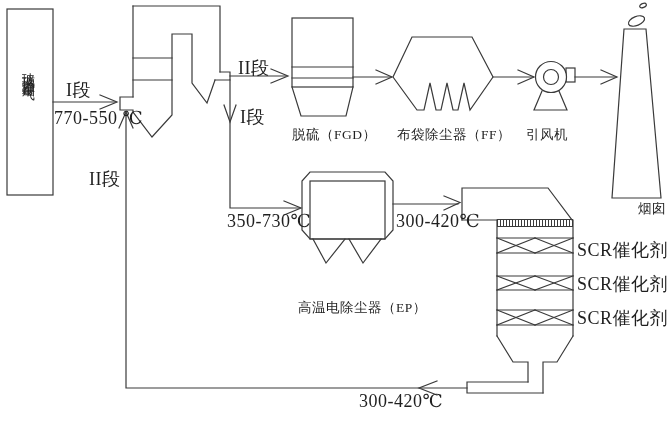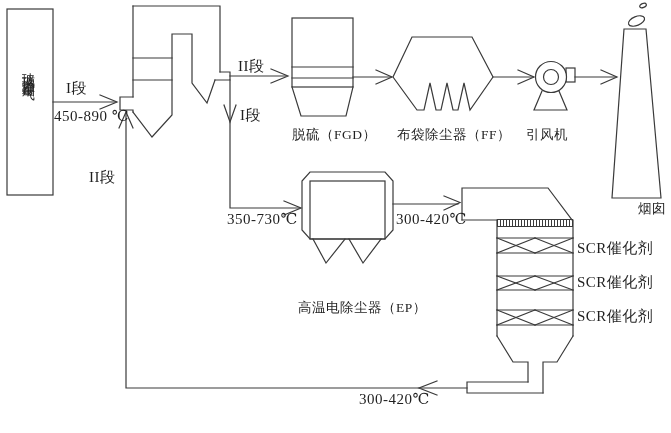--- a/index.html
+++ b/index.html
@@ -2,21 +2,21 @@
 <html><head>
 <meta charset="utf-8">
 <style>
   html,body{margin:0;padding:0;background:#e8e8e8;}
   #stage{
     position:relative;width:671px;height:433px;background:#ffffff;
     font-family:"Liberation Serif","DejaVu Serif",serif;overflow:hidden;
   }
   #lines{position:absolute;left:0;top:0;width:671px;height:433px;}
   .lbl{
-    position:absolute;font-size:15px;line-height:1.15;color:#1f1f1f;
+    position:absolute;font-size:18px;line-height:1.15;color:#1f1f1f;
     white-space:nowrap;letter-spacing:0.5px;
   }
   .lbl.big{font-size:13.5px;}
   .vert{
     writing-mode:vertical-rl;text-orientation:upright;
     letter-spacing:3px;white-space:normal;font-size:13px;
   }
   #hatch{
     position:absolute;left:497px;top:219px;width:76px;height:8px;
     border-top:1.2px solid #3a3a3a;border-bottom:1.2px solid #3a3a3a;
@@ -150,21 +150,21 @@
           <polyline points="601,70 617,77 601,84"></polyline>
       </g>
     </g>
   </svg>
 
   <div id="hatch"></div>
 
   <div class="lbl vert" style="left:20px;top:62px;">玻璃熔窑烟气</div>
 
   <div class="lbl" style="left:66px;top:80px;">I段</div>
-  <div class="lbl" style="left:54px;top:108px;">450-890 ℃</div>
+  <div class="lbl" style="left:54px;top:108px;">770-550 ℃</div>
   <div class="lbl" style="left:89px;top:169px;">II段</div>
 
   <div class="lbl" style="left:238px;top:58px;">II段</div>
   <div class="lbl" style="left:240px;top:107px;">I段</div>
 
   <div class="lbl big" style="left:397px;top:127px;">布袋除尘器（FF）</div>
   <div class="lbl big" style="left:292px;top:127px;">脱硫（FGD）</div>
   <div class="lbl big" style="left:526px;top:127px;">引风机</div>
   <div class="lbl big" style="left:622px;top:201px;margin-left:16px;">烟囱</div>
 

